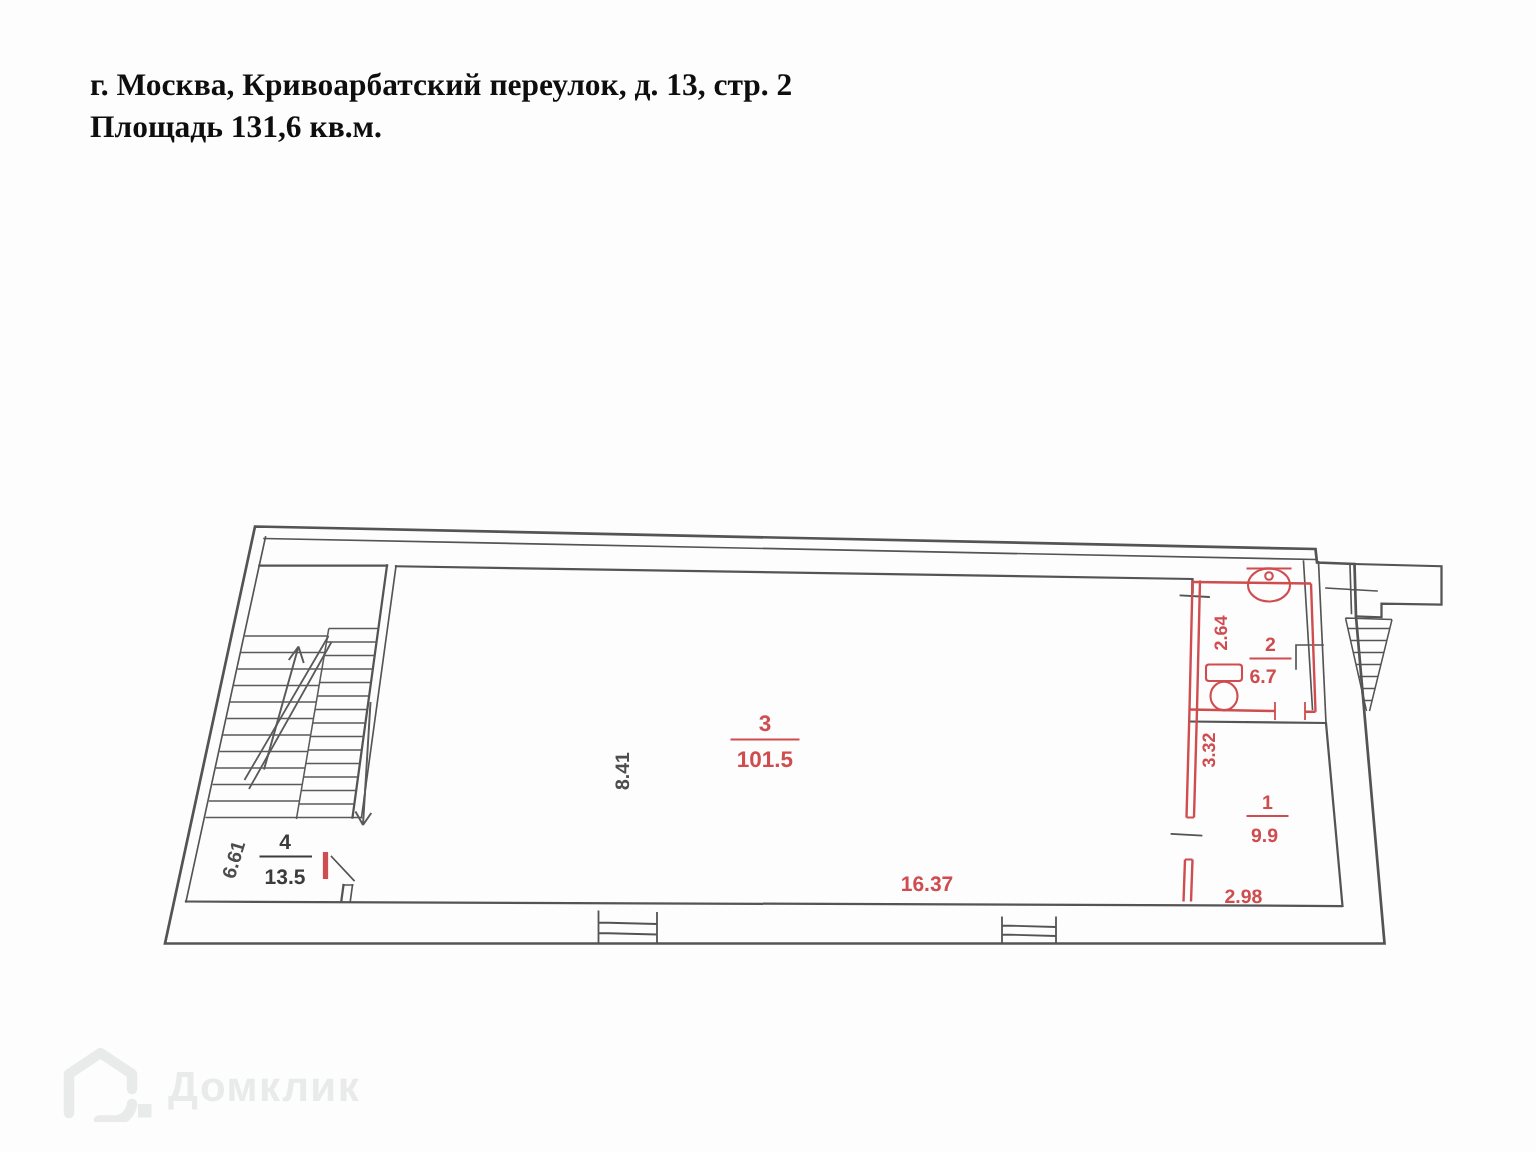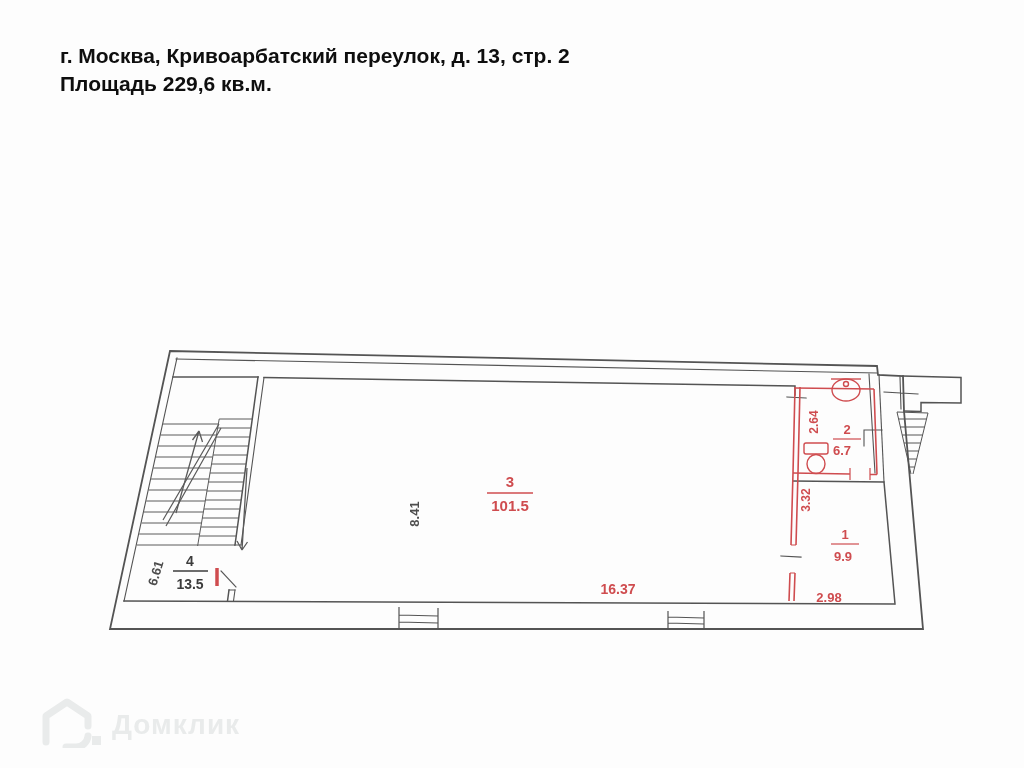--- a/index.html
+++ b/index.html
@@ -1,35 +1,35 @@
 <!DOCTYPE html>
 <html><head>
 <meta charset="utf-8">
 <style>
   html,body{margin:0;padding:0;background:#ffffff;}
   .page{position:relative;width:1024px;height:768px;background:#fdfdfd;overflow:hidden;
         font-family:"Liberation Sans",sans-serif;}
   .title-block{position:absolute;left:60px;top:42px;
-        font-family:Liberation Sans, sans-serif;font-size:21px;font-weight:600;
+        font-family:Liberation Serif, serif;font-size:21px;font-weight:600;
         color:#0e0e0e;line-height:28px;white-space:nowrap;}
   .plan-svg{position:absolute;left:0;top:0;}
   .watermark{position:absolute;left:36px;top:696px;display:flex;align-items:center;
         color:#e9ebeb;font-weight:bold;font-size:28px;letter-spacing:1px;
         font-family:"Liberation Sans",sans-serif;user-select:none;}
   .wm-text{margin-left:10px;margin-top:6px;}
   svg text{font-family:"Liberation Sans",sans-serif;}
 </style>
 </head>
 <body>
 
 <div class="page">
 
   <div class="title-block">
     <div>г. Москва, Кривоарбатский переулок, д. 13, стр. 2</div>
-    <div>Площадь 229,6 кв.м.</div>
+    <div>Площадь 131,6 кв.м.</div>
   </div>
 
   <svg class="plan-svg" width="1024" height="768" viewBox="0 0 1024 768">
 
     <g stroke="#545454" fill="none" stroke-width="1.5" stroke-linecap="square">
 
       <path d="M 170,351 L 877,366 L 878,375 L 903,376 L 904,411 L 923,629 L 110,629 Z" stroke-width="1.8"></path>
 
       <path d="M 903,376 L 961,377.5 L 961,403 L 921,402.5 L 921,411.5 L 904,411"></path>
 

